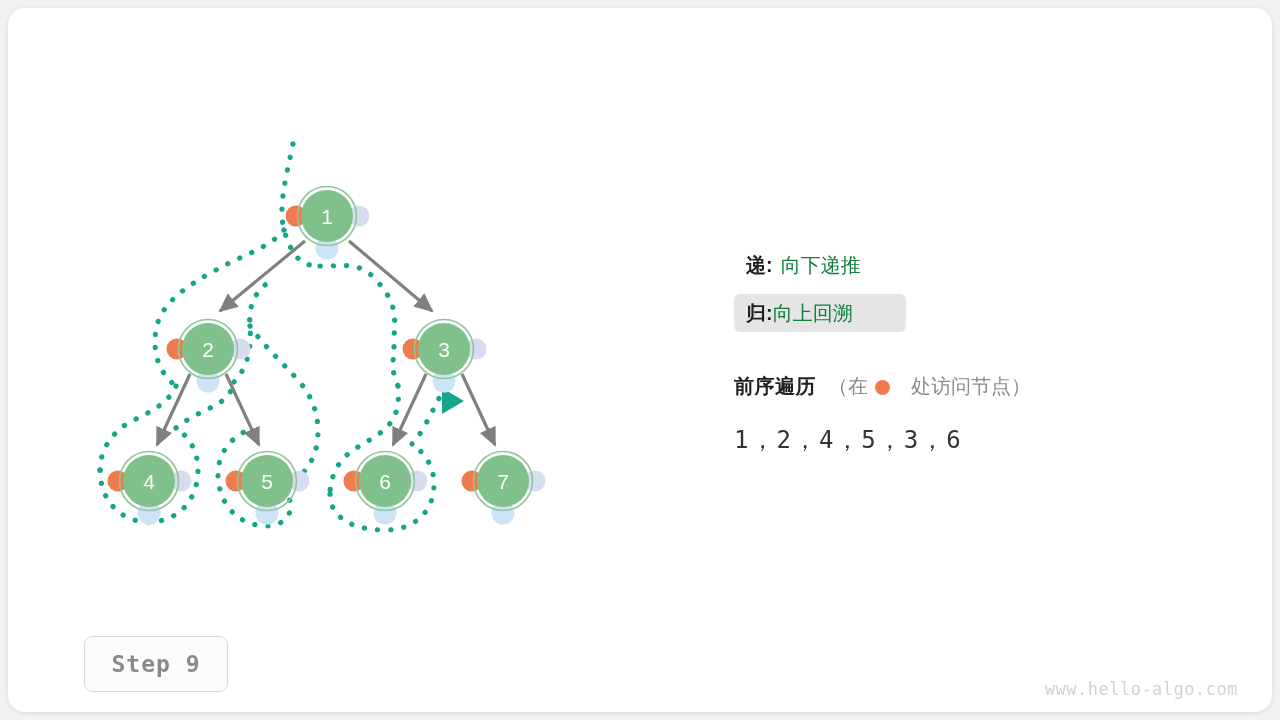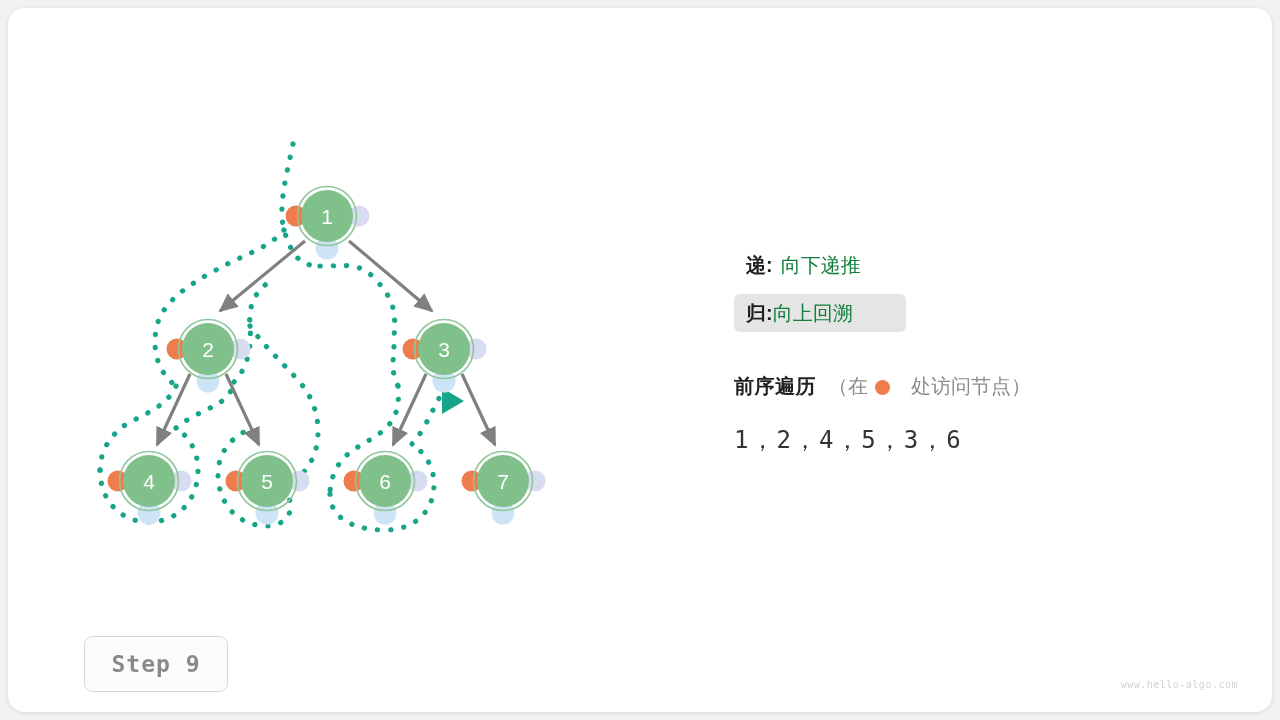--- a/index.html
+++ b/index.html
@@ -124,21 +124,21 @@
     letter-spacing: 1px;
     box-sizing: border-box;
     margin-left: 40px;
   }
   
   #watermark {
     position: absolute;
     right: 34px;
     top: 671px;
     font-family: "DejaVu Sans Mono", "Liberation Mono", monospace;
-    font-size: 10px;
+    font-size: 17px;
     color: #d2d2d2;
     letter-spacing: 0.5px;
   }
   .node-label {
     font-family: "Liberation Sans", sans-serif;
     font-size: 21px;
     fill: #ffffff;
   }
 </style>
 </head>

